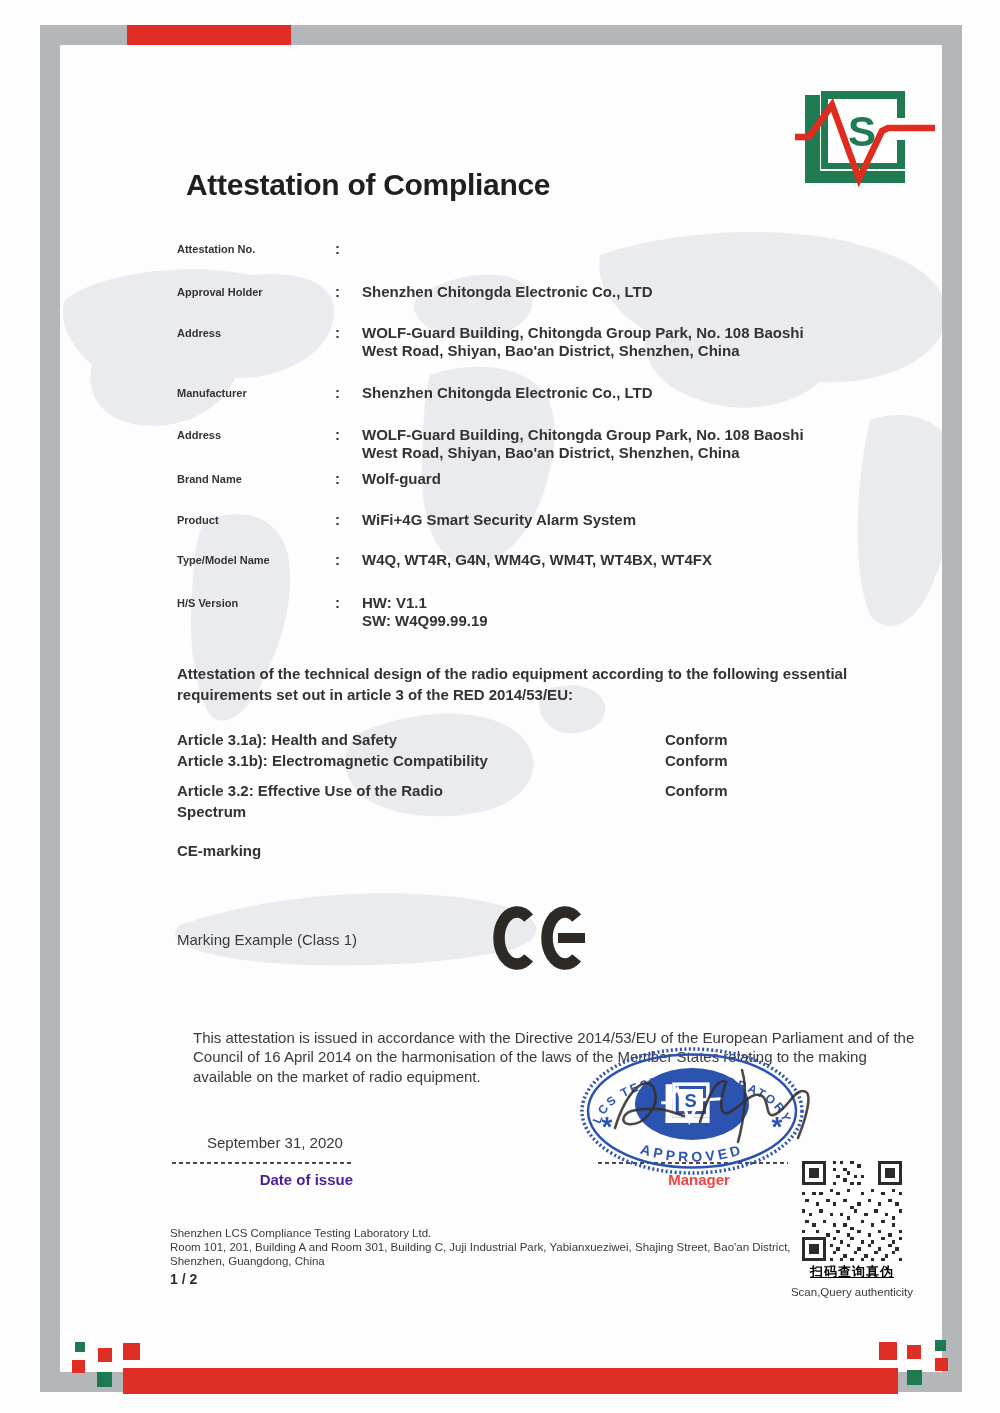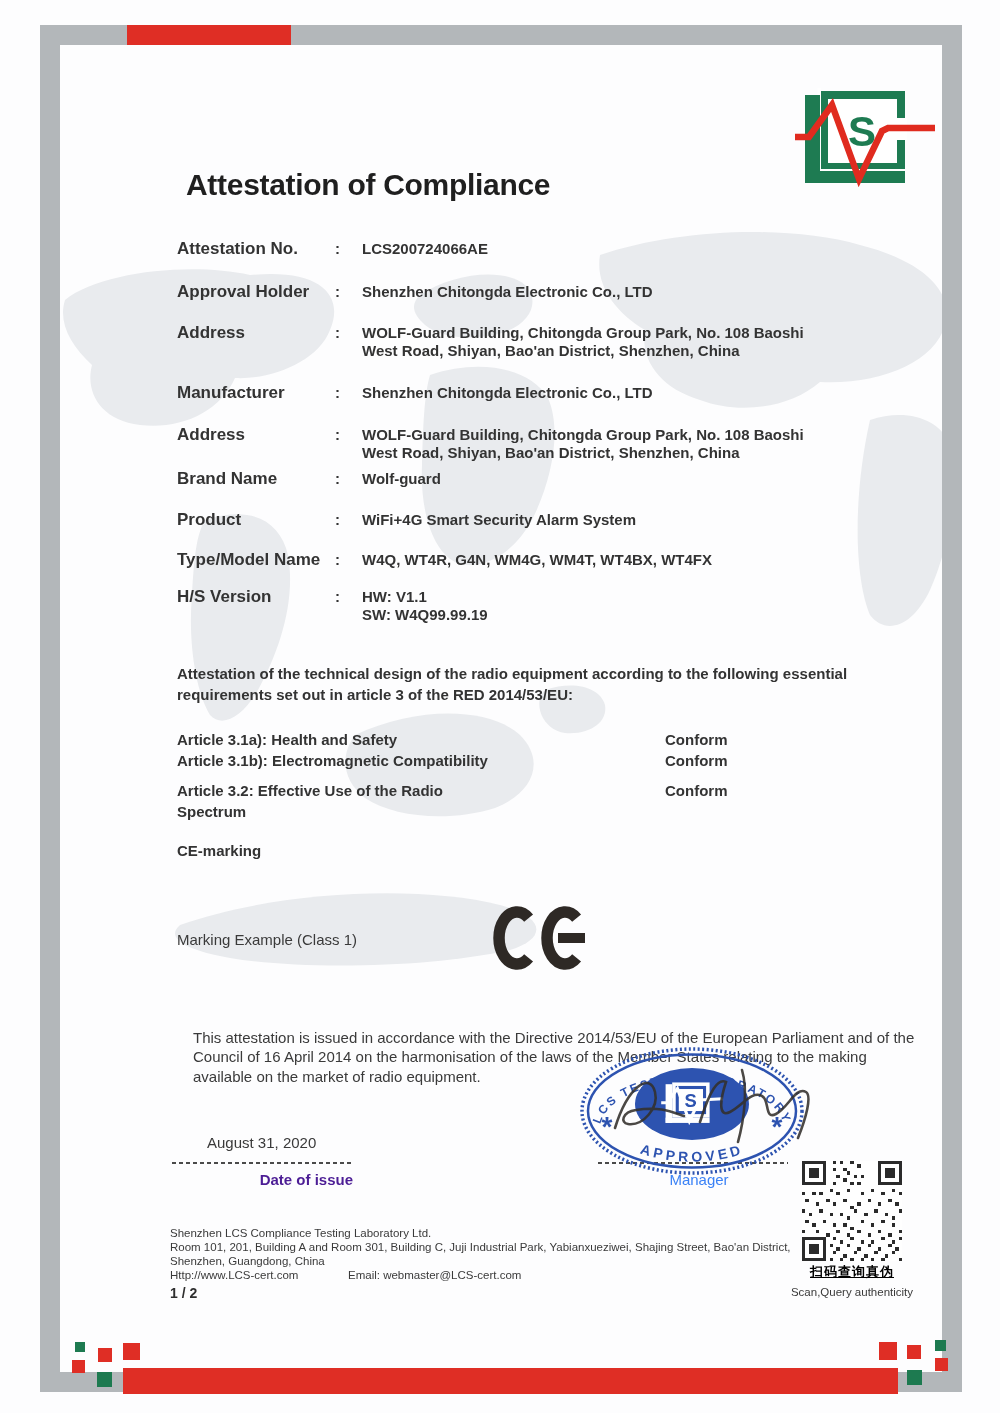--- a/index.html
+++ b/index.html
@@ -12,42 +12,42 @@
   .abs{position:absolute;}
   
   .frame{left:40px;top:25px;width:922px;height:1367px;border:20px solid #b3b7ba;box-sizing:border-box;}
   .accent{background:#df2e25;}
   .dec{position:absolute;}
   
   .title{left:186px;top:168px;font-size:30px;font-weight:bold;color:#1f1f1f;letter-spacing:-0.3px;white-space:nowrap;}
   
   .fields{left:177px;top:240px;width:700px;}
   .frow{display:grid;grid-template-columns:158px 27px 475px;align-items:start;}
-  .flabel{font-weight:bold;font-size:17px;line-height:18px;color:#333;}
+  .flabel{font-weight:bold;font-size:11px;line-height:18px;color:#333;}
   .fcolon{font-weight:bold;font-size:15px;line-height:18px;color:#333;}
   .fvalue{font-weight:bold;font-size:15px;line-height:18px;color:#333;white-space:pre-line;}
   .m25{margin-top:25px}.m23{margin-top:23px}.m24{margin-top:24px}.m12{margin-top:8px}
-  .m22{margin-top:22px}.m21{margin-top:19px}
+  .m22{margin-top:22px}.m21{margin-top:25px}
   
   .articles{left:177px;top:663px;width:725px;}
   .intro{font-weight:bold;font-size:15px;line-height:21px;width:718px;margin:0 0 24px 0;color:#333;}
   .arow{display:grid;grid-template-columns:488px auto;}
   .aname{font-weight:bold;font-size:15px;line-height:21px;width:312px;color:#333;}
   .astatus{font-weight:bold;font-size:15px;line-height:21px;color:#333;}
   .gap16{margin-top:0}.gap9{margin-top:9px}
   .ce-label{font-weight:bold;font-size:15px;color:#333;margin-top:20px;}
   .marking-label{left:177px;top:931px;font-size:15px;color:#3a3a3a;}
   .statement{left:177px;top:1012px;width:726px;font-size:15px;line-height:19.3px;color:#3a3a3a;margin:16px;}
   
   .date-text{left:207px;top:1134px;font-size:15px;color:#3a3a3a;}
   .dline{height:2px;background:repeating-linear-gradient(90deg,#4a4a4a 0 4px,transparent 4px 7px);}
   .date-line{left:172px;top:1162px;width:181px;}
   .date-label{left:172px;top:1171px;width:181px;text-align:right;font-weight:bold;font-size:15px;color:#4c1d95;}
   .manager-line{left:598px;top:1162px;width:202px;}
-  .manager-label{left:598px;top:1171px;width:202px;text-align:center;font-weight:normal;font-size:15px;color:#3b82f6;}
+  .manager-label{left:598px;top:1171px;width:202px;text-align:center;font-weight:bold;font-size:15px;color:#ef4444;}
   
   .footer{left:170px;top:1226px;width:645px;font-size:11.5px;line-height:14px;color:#3a3a3a;}
   .fgrid{display:grid;grid-template-columns:178px auto;}
   .pagenum{font-weight:bold;font-size:14px;margin-top:4px;color:#2e2e2e;}
   
   .qrblock{left:788px;top:1156px;width:128px;background:#fdfdfe;text-align:center;}
   .qrblock svg{display:block;margin:5px auto 2px auto;}
   .qr-cn{font-weight:bold;font-size:13px;color:#000000;letter-spacing:1px;text-decoration:underline;}
   .qr-en{font-size:11.5px;color:#3a3a3a;margin-top:5px;}
 </style>
@@ -97,21 +97,20 @@
     <text x="67" y="58" text-anchor="middle" font-size="42" font-weight="bold" font-family="Liberation Sans, DejaVu Sans, sans-serif" fill="#1e7b52">S</text>
     <polyline points="0,49 14,49 37,17 64,91 87,43 93,40 140,40" fill="none" stroke="#e02b1f" stroke-width="6.5"></polyline>
   </svg>
 
   <div class="abs title">Attestation of Compliance</div>
 
   <div class="abs fields">
     <div class="frow">
       <div class="flabel">Attestation No.</div>
       <div class="fcolon">:</div>
-      <div class="fvalue">LCS200724066AE</div>
     </div>
     <div class="frow m25">
       <div class="flabel">Approval Holder</div>
       <div class="fcolon">:</div>
       <div class="fvalue">Shenzhen Chitongda Electronic Co., LTD</div>
     </div>
     <div class="frow m23">
       <div class="flabel">Address</div>
       <div class="fcolon">:</div>
       <div class="fvalue">WOLF-Guard Building, Chitongda Group Park, No. 108 Baoshi West Road, Shiyan, Bao'an District, Shenzhen, China</div>
@@ -170,21 +169,21 @@
   <svg class="abs" style="left:493px;top:906px" width="96" height="64" viewBox="0 0 96 64">
     <g fill="none" stroke="#2e2925" stroke-width="11.5">
       <path d="M35.6 12.1 A18 26 0 1 0 35.6 51.9"></path>
       <path d="M83.6 12.1 A18 26 0 1 0 83.6 51.9"></path>
     </g>
     <path d="M65 32 H92" fill="none" stroke="#2e2925" stroke-width="10"></path>
   </svg>
 
   <p class="abs statement">This attestation is issued in accordance with the Directive 2014/53/EU of the European Parliament and of the Council of 16 April 2014 on the harmonisation of the laws of the Member States relating to the making available on the market of radio equipment.</p>
 
-  <div class="abs date-text">August 31, 2020</div>
+  <div class="abs date-text">September 31, 2020</div>
   <div class="abs dline date-line"></div>
   <div class="abs date-label">Date of issue</div>
   <div class="abs dline manager-line"></div>
   <div class="abs manager-label">Manager</div>
 
   <svg class="abs" style="left:575px;top:1044px" width="235" height="135" viewBox="0 0 235 135">
     <defs>
       <path id="stampArcTop" d="M 25 85 A 92 47 0 1 1 209 85"></path>
       <path id="stampArcBottom" d="M 39 94 A 88 44 0 0 0 195 94"></path>
     </defs>
@@ -239,20 +238,16 @@
       </g>
     </svg>
     <div class="qr-cn">扫码查询真伪</div>
     <div class="qr-en">Scan,Query authenticity</div>
   </div>
 
   <div class="abs footer">
     <div>Shenzhen LCS Compliance Testing Laboratory Ltd.</div>
     <div>Room 101, 201, Building A and Room 301, Building C, Juji Industrial Park, Yabianxueziwei, Shajing Street, Bao'an District,</div>
     <div>Shenzhen, Guangdong, China</div>
-    <div class="fgrid">
-      <span>Http://www.LCS-cert.com</span>
-      <span>Email: webmaster@LCS-cert.com</span>
-    </div>
     <div class="pagenum">1 / 2</div>
   </div>
 
 </div>
 
 </body></html>

